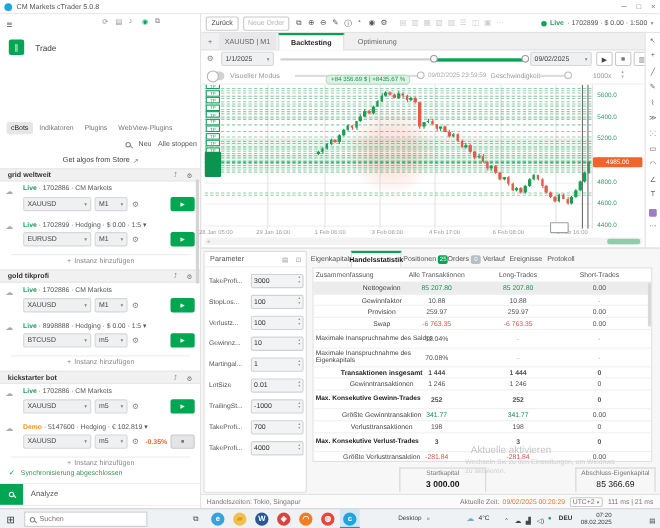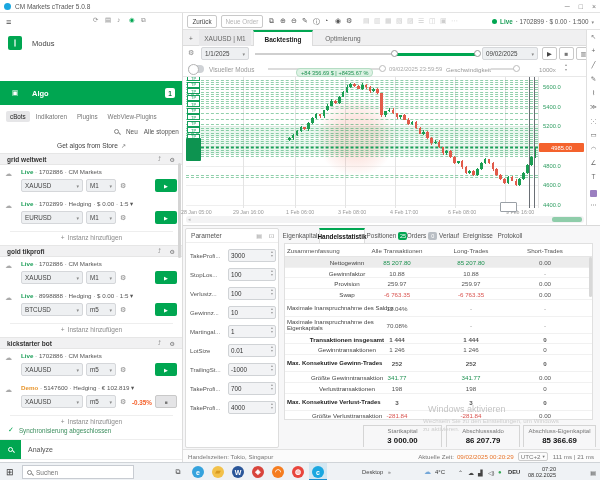--- a/index.html
+++ b/index.html
@@ -95,26 +95,21 @@
     <div class="hamb">≡</div>
     <div id="sbMenuIcons">
         <div style="position: absolute; left: 93px; top: 3px; font-size: 6.5px; color: rgb(136, 136, 136);">⟳</div>
         <div style="position: absolute; left: 105px; top: 3px; font-size: 6.5px; color: rgb(136, 136, 136);">▤</div>
         <div style="position: absolute; left: 117px; top: 3px; font-size: 6.5px; color: rgb(136, 136, 136);">♪</div>
         <div style="position: absolute; left: 129px; top: 3px; font-size: 6.5px; color: rgb(0, 166, 81);">◉</div>
         <div style="position: absolute; left: 141px; top: 3px; font-size: 6.5px; color: rgb(136, 136, 136);">⧉</div>
       </div>
     <div class="navitem" style="top:20px">
       <span class="navico">∥</span>
-      <span style="font-size:7.5px;color:#444">Modus</span>
-    </div>
-    <div class="navitem nav-active" style="top:68px;height:24px">
-      <span class="navico">▣</span>
-      <span style="font-size:7.5px;font-weight:bold">Algo</span>
-      <span class="badge1" style="top:7px">1</span>
+      <span style="font-size:7.5px;color:#444">Trade</span>
     </div>
     <div class="stabs" id="sbTabs">
         <span class="stab on">cBots</span>
         <span class="stab">Indikatoren</span>
         <span class="stab">Plugins</span>
         <span class="stab">WebView-Plugins</span>
       </div>
     <div class="row" style="position:absolute;top:112px;left:0;width:183px;height:13px">
       <span class="mag" style="margin-left:114px"></span>
       <span style="margin-left:7px;color:#555;font-size:6.4px">Neu</span>
@@ -741,31 +736,27 @@
       <div class="rtab" style="position: absolute; left: 280px; width: 30px; top: 2px;">
         <span>Ereignisse</span>
       </div>
       <div class="rtab" style="position: absolute; left: 312px; width: 30px; top: 2px;">
         <span>Protokoll</span>
       </div>
       <div class="sumbox" style="position: absolute; left: 180px; width: 79px; top: 199px;">
         <div style="font-size: 6px; color: rgb(119, 119, 119); margin-top: 2px;">Startkapital</div>
         <div style="font-size: 7.8px; font-weight: bold; color: rgb(17, 17, 17); margin-top: 2px;">3 000.00</div>
       </div>
-      <div class="sumbox" style="position: absolute; left: 263px; width: 74px; top: 199px;">
-        <div style="font-size: 6px; color: rgb(119, 119, 119); margin-top: 2px;">Abschlusssaldo</div>
-        <div style="font-size: 7.8px; font-weight: bold; color: rgb(17, 17, 17); margin-top: 2px;">86 207.79</div>
-      </div>
       <div class="sumbox" style="position: absolute; left: 340px; width: 73px; top: 199px;">
         <div style="font-size: 6px; color: rgb(119, 119, 119); margin-top: 2px;">Abschluss-Eigenkapital</div>
-        <div style="font-size: 7.8px; font-weight: bold; color: rgb(17, 17, 17); margin-top: 2px;">85 366.69</div>
-      </div>
-    </div>
-
-  <div class="watermark" style="left:428px;top:404px;font-size:9px">Windows aktivieren</div>
+        <div style="font-size: 7.8px; font-weight: normal; color: rgb(17, 17, 17); margin-top: 2px;">85 366.69</div>
+      </div>
+    </div>
+
+  <div class="watermark" style="left:428px;top:404px;font-size:9px">Aktuelle aktivieren</div>
   <div class="watermark" style="left:423px;top:417px;font-size:6.2px;color:#cecece">Wechseln Sie zu den Einstellungen, um Windows</div>
   <div class="watermark" style="left:423px;top:425px;font-size:6.2px;color:#cecece">zu aktivieren.</div>
 
   <div class="statusbar">
     <span style="margin-left:5px">Handelszeiten: Tokio, Singapur</span>
     <span style="margin-left:auto">Aktuelle Zeit:</span>
     <span style="margin-left:3px;color:#e8762c">09/02/2025 00:20:29</span>
     <span class="row" style="margin-left:4px;border:1px solid #ccc;border-radius:2px;padding:0 2px;height:9px;gap:2px">
       <span>UTC+2</span>
         <span style="font-size:4.5px">▾</span>

